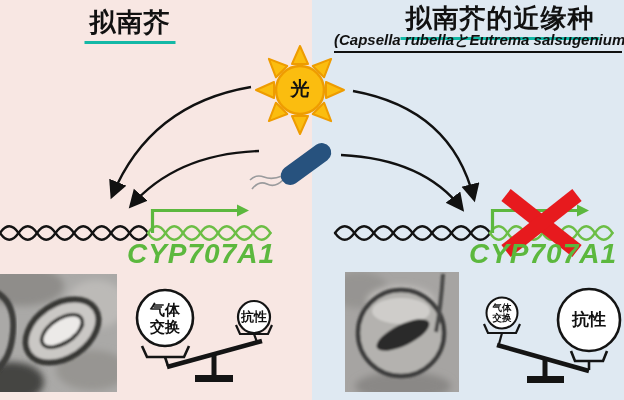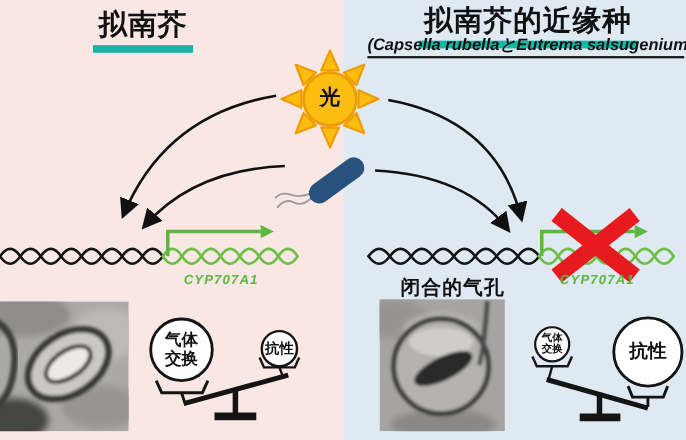--- a/index.html
+++ b/index.html
@@ -8,34 +8,34 @@
     font-family:"Liberation Sans","DejaVu Sans",sans-serif;
     color:#111;
   }
   .half{position:absolute;top:0;height:400px;width:312px;}
   .half-left{left:0;background:#f8e7e3;}
   .half-right{left:312px;background:#dfe9f2;}
   svg.overlay{position:absolute;left:0;top:0;}
   .lbl{position:absolute;white-space:nowrap;}
   .panel-title{
     font-size:26px;font-weight:bold;letter-spacing:1px;
-    border-bottom:7px solid #14b8a6;padding:0 5px 1px 5px;
+    border-bottom:3px solid #14b8a6;padding:0 5px 1px 5px;
     transform:translateX(-50%);
   }
   #title-left{left:130px;top:5px;}
-  #title-right{left:480px;top:1px;}
+  #title-right{left:500px;top:1px;}
   .panel-subtitle{
     left:334px;top:31px;width:288px;text-align:center;
     font-size:15px;font-style:italic;font-weight:bold;
     border-bottom:2px solid #111;padding-bottom:1px;white-space:nowrap;
   }
   .sun-label{left:300px;top:90px;transform:translate(-50%,-54%);font-size:19px;font-weight:bold;}
   .pathogen-label{left:310px;top:177px;font-size:20px;font-weight:bold;}
   .gene-label{
-    transform:translate(-50%,-50%);font-size:12px;font-weight:bold;font-style:italic;
+    transform:translate(-50%,-50%);font-size:28px;font-weight:bold;font-style:italic;
     color:#5cb83e;letter-spacing:1px;
   }
   #gene-left{left:201px;top:254px;}
   #gene-right{left:543px;top:254px;}
   .stomata-label{font-size:18px;font-weight:bold;letter-spacing:1px;}
   #stomata-left{left:9px;top:247px;}
   #stomata-right{left:364px;top:249px;}
   .pan-label{
     position:absolute;transform:translate(-50%,-50%);font-weight:bold;text-align:center;
     line-height:1.1;word-break:break-all;
@@ -202,20 +202,19 @@
 
   <div class="lbl panel-title" id="title-left">拟南芥</div>
   <div class="lbl panel-title" id="title-right">拟南芥的近缘种</div>
   <div class="lbl panel-subtitle">(Capsella rubellaとEutrema salsugenium)</div>
 
   <div class="lbl sun-label">光</div>
 
   <div class="lbl gene-label" id="gene-left">CYP707A1</div>
   <div class="lbl gene-label" id="gene-right">CYP707A1</div>
 
-  <div class="lbl stomata-label" id="stomata-right">闭合的气孔</div>
 
   <div class="pan-label pan-2line" id="pan-l-large">气体交换</div>
   <div class="pan-label" id="pan-l-small">抗性</div>
   <div class="pan-label pan-2line" id="pan-r-small">气体交换</div>
   <div class="pan-label" id="pan-r-large">抗性</div>
 
 </div>
 
 </body></html>

